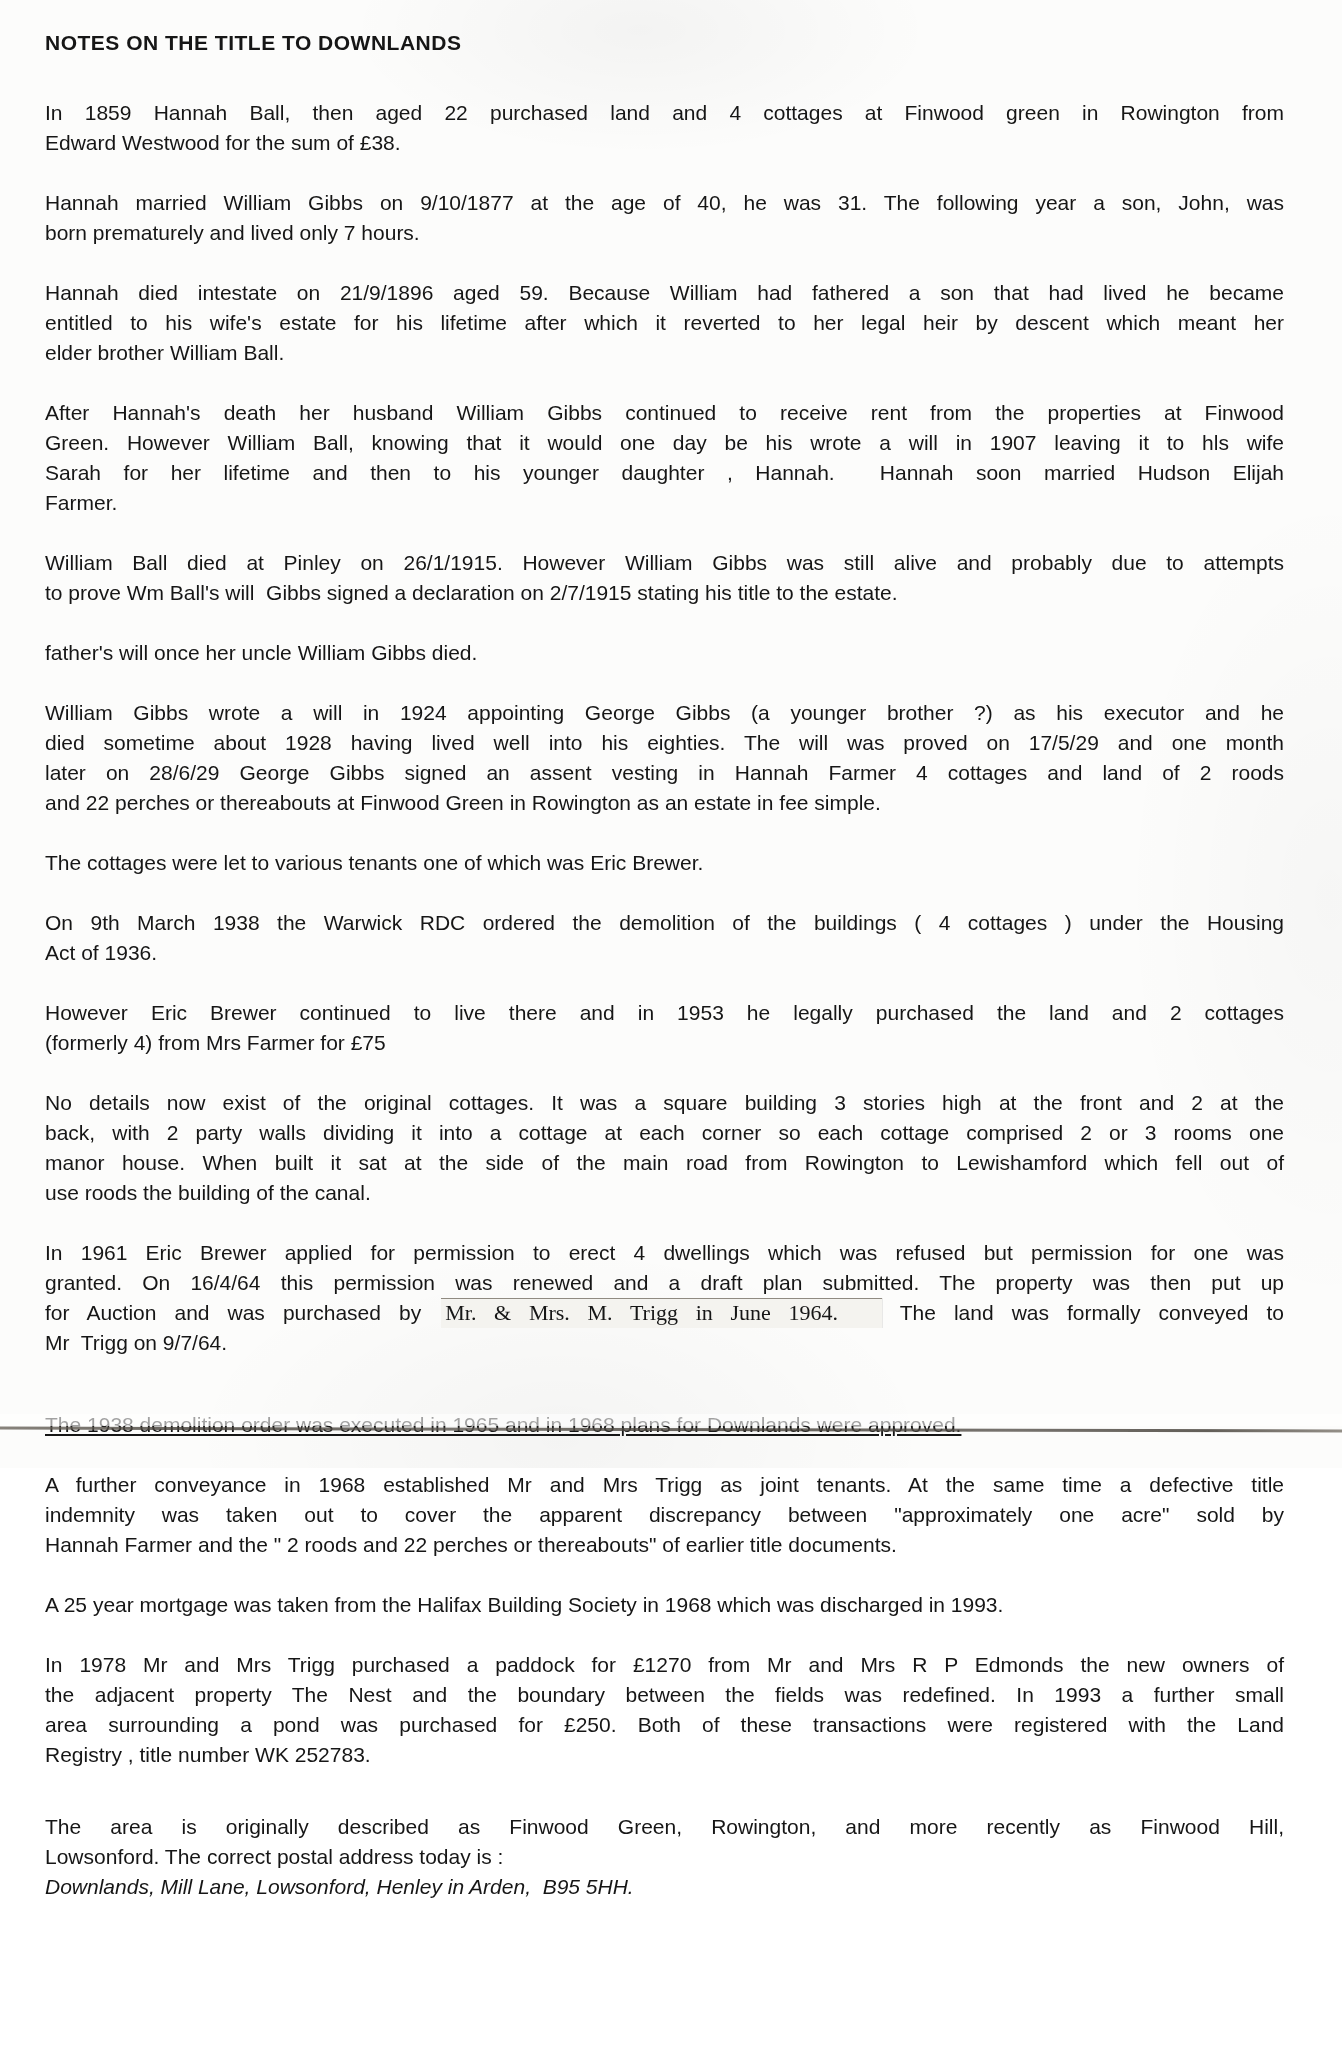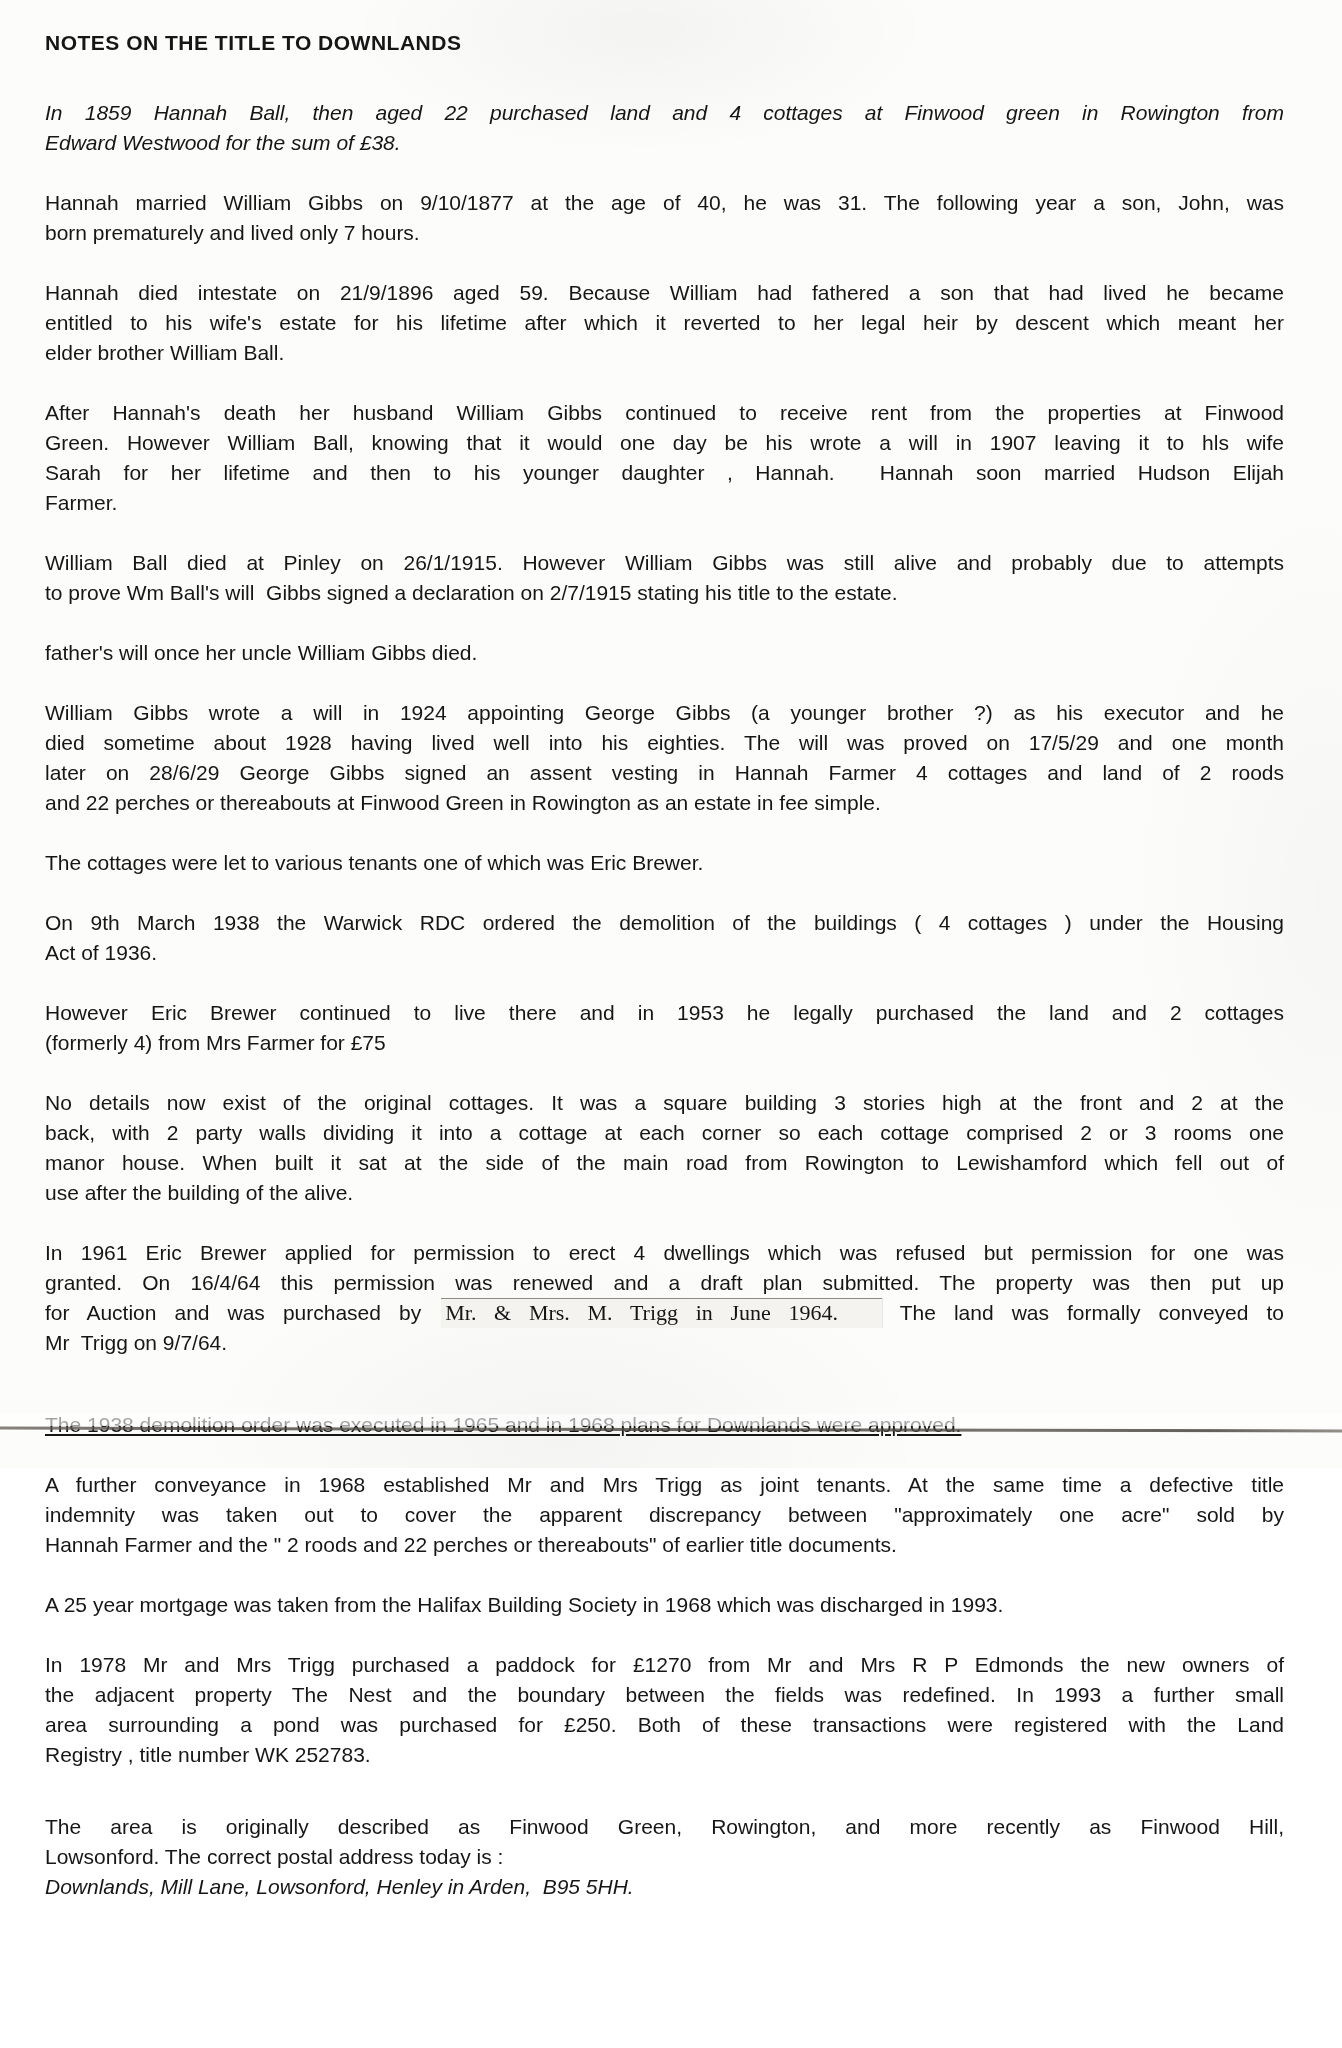--- a/index.html
+++ b/index.html
@@ -22,21 +22,21 @@
       #fcfcfb;
   }
   .doc-title {
     font-size: 21px;
     font-weight: 700;
     line-height: 30px;
     letter-spacing: 0.5px;
     margin: 0;
   }
   #paragraphs .para { margin-top: 30px; }
-  #paragraphs .para:first-child { margin-top: 40px; font-style: italic; }
+  #paragraphs .para:first-child { margin-top: 40px; }
   
   #paragraphs .para:nth-child(13) { margin-top: 52px; text-decoration: underline; }
   
   #paragraphs .para:nth-child(17) { margin-top: 42px; }
   
   #paragraphs .para:nth-child(18) { margin-top: 0; font-style: italic; }
   .line {
     font-size: 21px;
     line-height: 30px;
     white-space: pre-wrap;
@@ -119,21 +119,21 @@
         <div class="line last">Act of 1936.</div>
       </div>
       <div class="para">
         <div class="line">However Eric Brewer continued to live there and in 1953 he legally purchased the land and 2 cottages</div>
         <div class="line last">(formerly 4) from Mrs Farmer for £75</div>
       </div>
       <div class="para">
         <div class="line">No details now exist of the original cottages. It was a square building 3 stories high at the front and 2 at the</div>
         <div class="line">back, with 2 party walls dividing it into a cottage at each corner so each cottage comprised 2 or 3 rooms one</div>
         <div class="line">manor house. When built it sat at the side of the main road from Rowington to Lewishamford which fell out of</div>
-        <div class="line last">use after the building of the alive.</div>
+        <div class="line last">use roods the building of the canal.</div>
       </div>
       <div class="para">
         <div class="line">In 1961 Eric Brewer applied for permission to erect 4 dwellings which was refused but permission for one was</div>
         <div class="line">granted. On 16/4/64 this permission was renewed and a draft plan submitted. The property was then put up</div>
         <div class="line"><span>for Auction and was purchased by </span><span class="pasted">Mr. &amp; Mrs. M. Trigg in June 1964.</span><span> The land was formally conveyed to</span></div>
         <div class="line last">Mr  Trigg on 9/7/64.</div>
       </div>
       <div class="para">
         <div class="line last">The 1938 demolition order was executed in 1965 and in 1968 plans for Downlands were approved.</div>
       </div>

